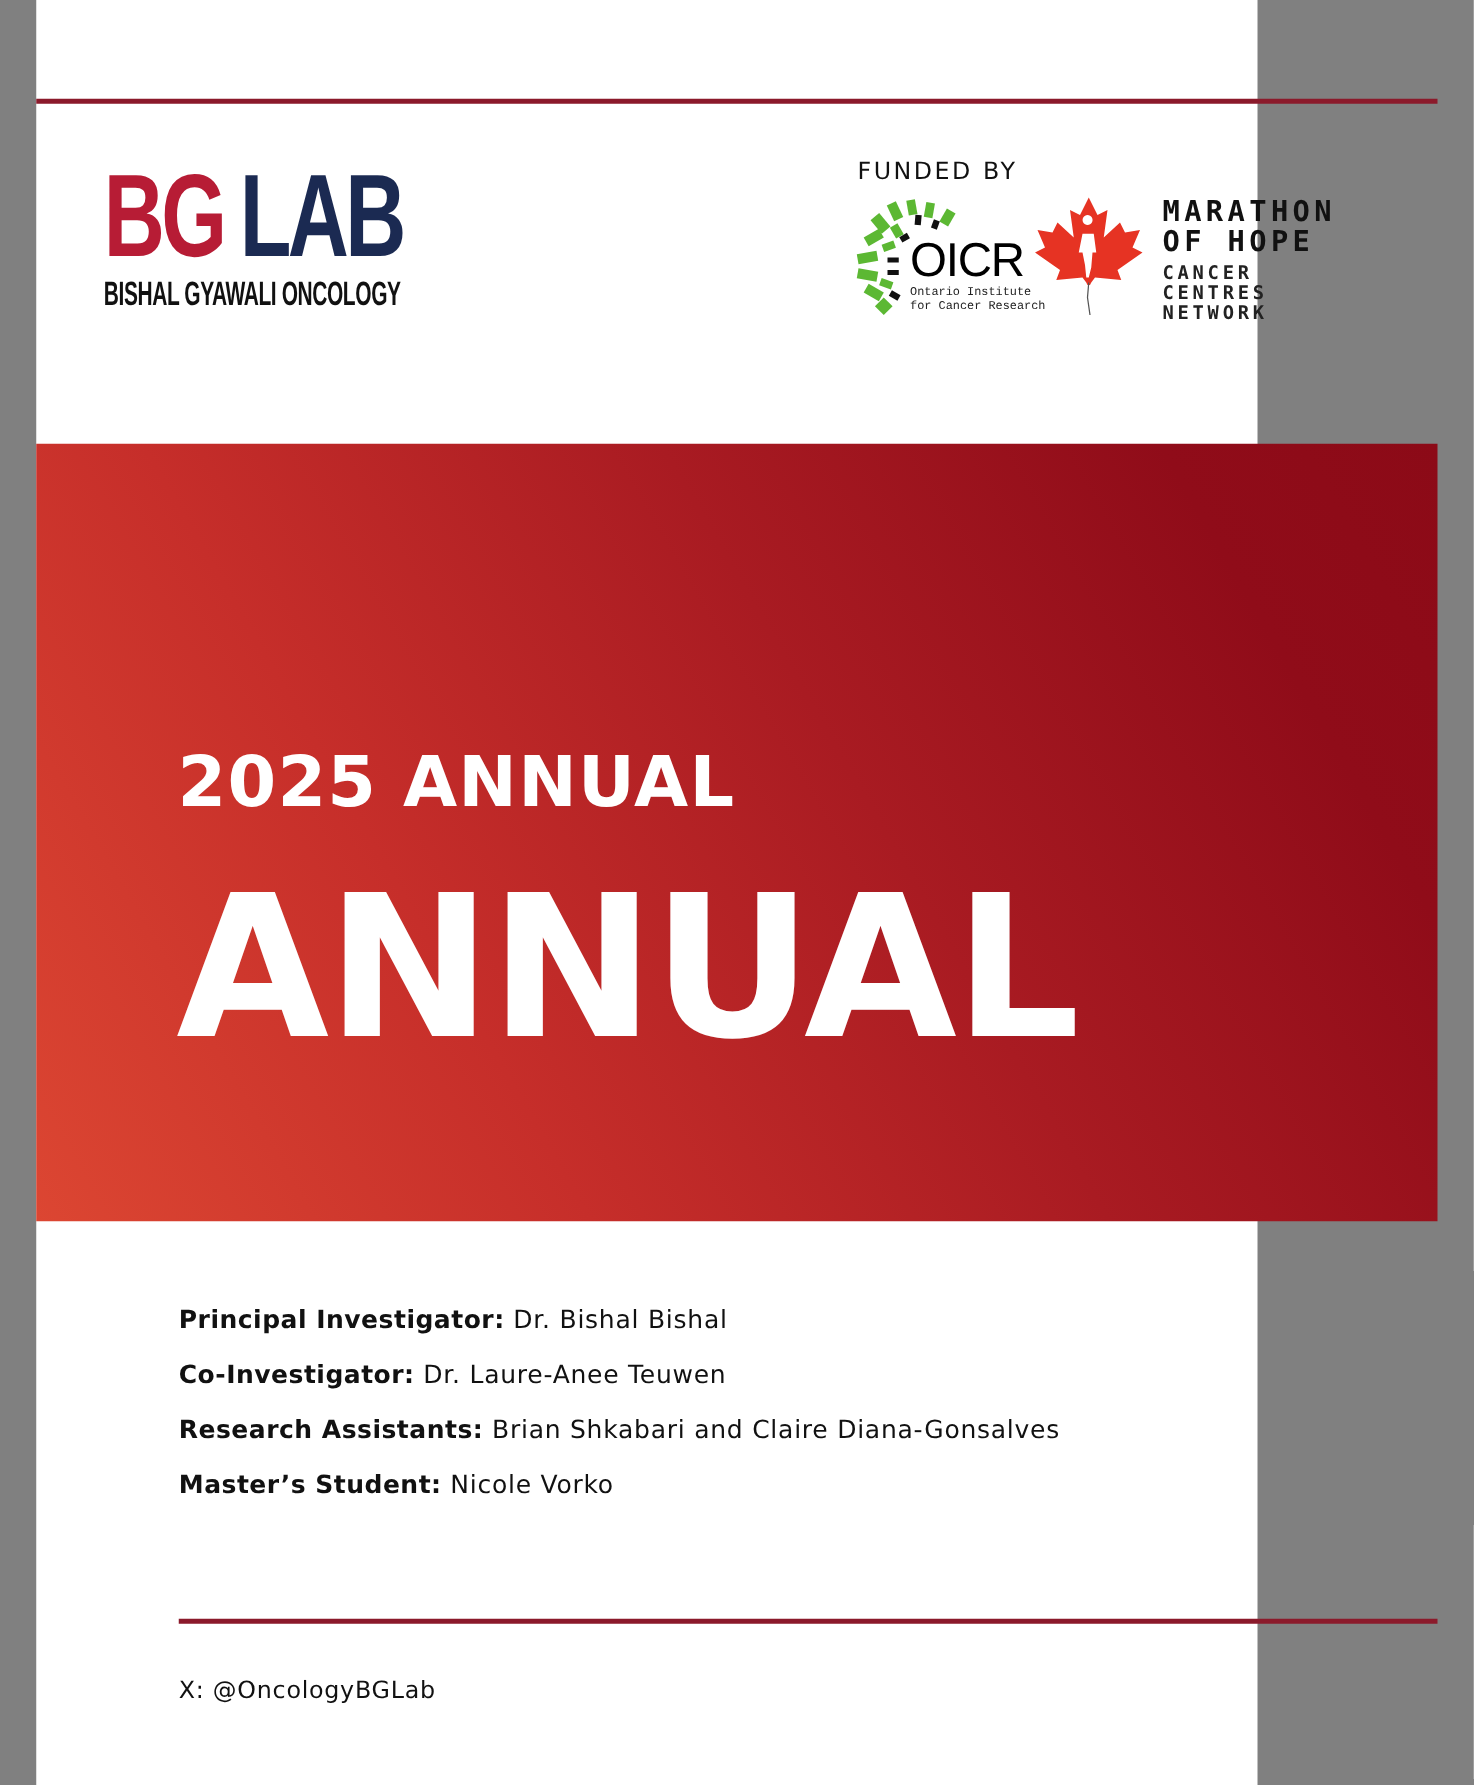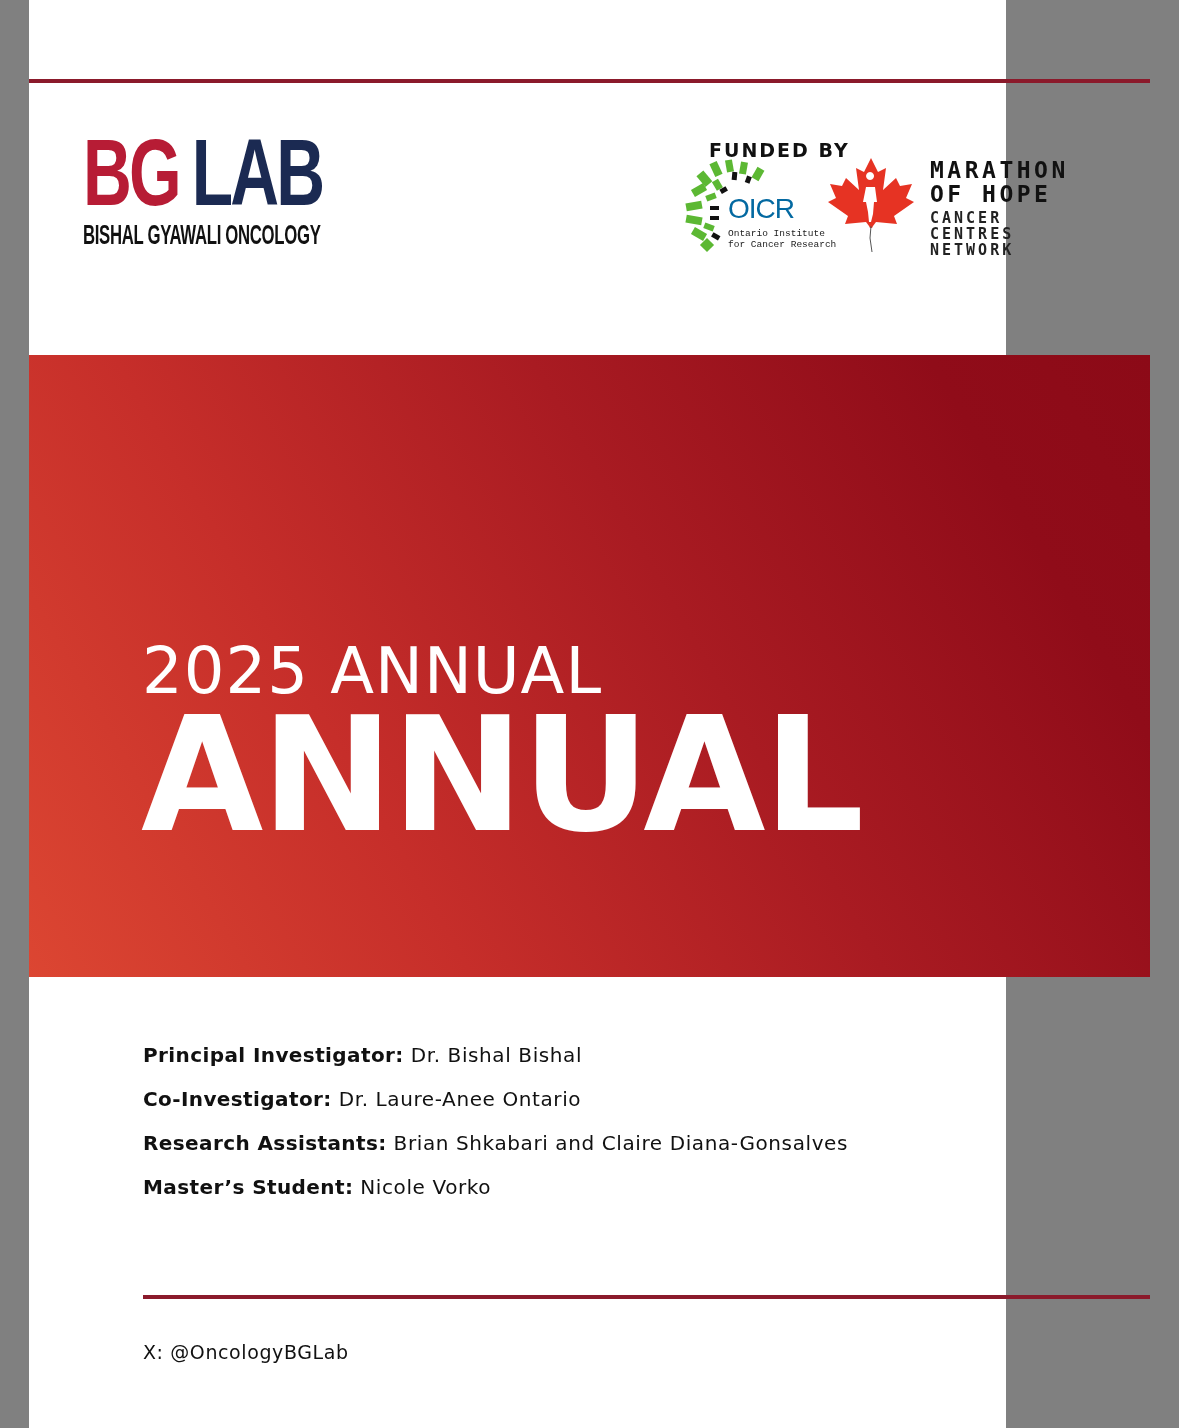--- a/index.html
+++ b/index.html
@@ -22,27 +22,27 @@
   }
   .bglab-bg { color:#b71c35; }
   .bglab-lab { color:#1b2a52; margin-left:18px; }
   .bglab-sub {
     font-family:"Liberation Sans", sans-serif; font-weight:bold; font-size:27px; line-height:27px;
     color:#111; transform:scaleX(0.62); transform-origin:left top; white-space:nowrap;
     margin-top:8px; letter-spacing:-0.5px;
   }
   
   .funded-label {
-    position:absolute; left:680px; top:126px; font-family:"DejaVu Sans", sans-serif;
-    font-size:19px; letter-spacing:2px; color:#111; font-weight:bold;margin-top:13px;
+    position:absolute; left:657px; top:126px; font-family:"DejaVu Sans", sans-serif;
+    font-size:19px; letter-spacing:2px; color:#111; font-weight:normal;
   }
   .oicr { position:absolute; left:655px; top:158px; width:135px; height:96px; }
   .oicr-text {
     position:absolute; left:44px; top:32px; font-family:"Liberation Sans", sans-serif;
-    font-size:28px; line-height:38px; color:#0369a1; letter-spacing:-1px;
+    font-size:38px; line-height:38px; color:#000000; letter-spacing:-1px;
   }
   .oicr-sub {
     position:absolute; left:44px; top:70px; font-family:Liberation Mono, monospace;
     font-size:9.5px; line-height:11px; color:#222; white-space:nowrap;
   }
   .leaf { position:absolute; left:797px; top:156px; width:90px; height:98px; }
   .moh { position:absolute; left:901px; top:158px; }
   .moh-big {
     font-family:"DejaVu Sans Mono", monospace; font-weight:bold; font-size:23px; line-height:24px;
     letter-spacing:3.5px; color:#111;
@@ -52,21 +52,21 @@
     letter-spacing:3px; color:#222;
   }
   .moh-small.first { margin-top:4px; }
   
   .hero {
     position:absolute; left:0; top:355px; width:1121px; height:622px;
     background:linear-gradient(60deg, #dc4632 0%, #c62e2a 30%, #a91b22 58%, #900c19 85%, #8c0a17 100%);
   }
   .hero-year {
     position:absolute; left:113px; top:222px; color:#ffffff; font-family:"DejaVu Sans", sans-serif;
-    font-size:64px; line-height:100px; font-weight:normal; letter-spacing:1px; white-space:nowrap;margin-top:44px;
+    font-size:56px; line-height:100px; font-weight:bold; letter-spacing:1px; white-space:nowrap;
   }
   .hero-report {
     position:absolute; left:112px; top:335px; color:#ffffff; font-family:"DejaVu Sans", sans-serif;
     font-size:158px; line-height:170px; font-weight:bold; letter-spacing:-2px; white-space:nowrap;
   }
   
   .credits { position:absolute; left:114px; top:1033px; }
   .credit-line {
     font-family:"DejaVu Sans", sans-serif; font-size:20px; line-height:44px; color:#111; white-space:nowrap;
     letter-spacing:0.6px;
@@ -142,21 +142,21 @@
     <div class="moh-small">NETWORK</div>
   </div>
 
   <div class="hero">
     <div class="hero-year">2025 ANNUAL</div>
     <div class="hero-report">ANNUAL</div>
   </div>
 
   <div class="credits">
     <div class="credit-line"><b>Principal Investigator:</b><span> Dr. Bishal Bishal</span></div>
-    <div class="credit-line"><b>Co-Investigator:</b><span> Dr. Laure-Anee Ontario</span></div>
+    <div class="credit-line"><b>Co-Investigator:</b><span> Dr. Laure-Anee Teuwen</span></div>
     <div class="credit-line"><b>Research Assistants:</b><span> Brian Shkabari and Claire Diana-Gonsalves</span></div>
     <div class="credit-line"><b>Master’s Student:</b><span> Nicole Vorko</span></div>
   </div>
 
   <div class="bottom-rule"></div>
 
   <div class="contacts">
     <div class="contact-line">X: @OncologyBGLab</div>
   </div>
 </div>

